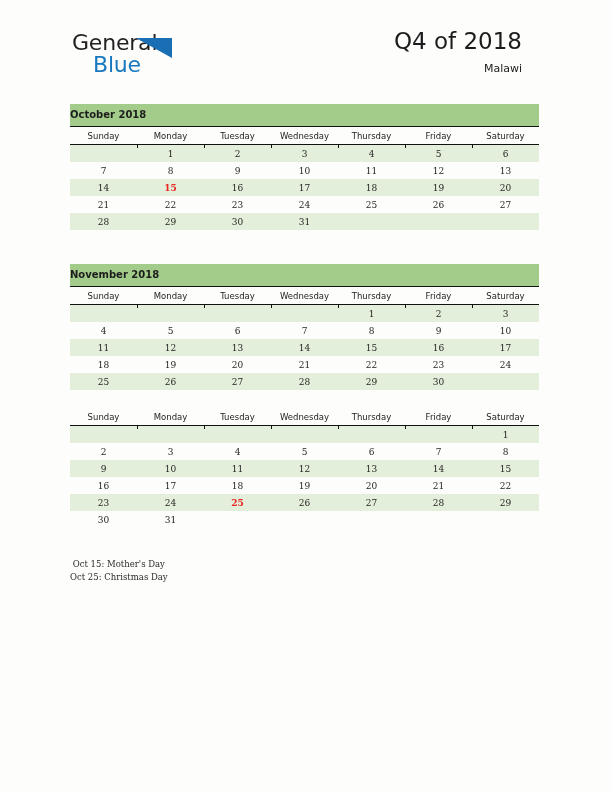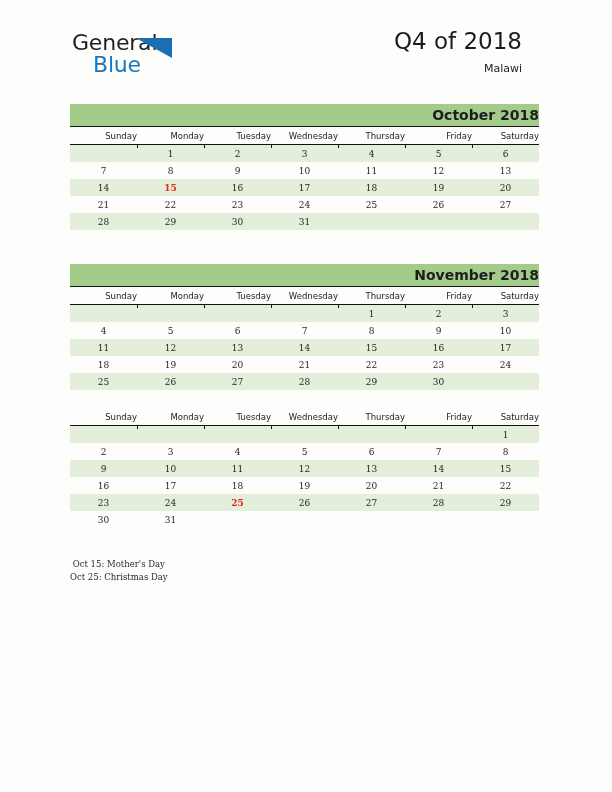--- a/index.html
+++ b/index.html
@@ -90,40 +90,40 @@
     width: 469px;
   }
   #month-0 { top: 104px; }
   #month-1 { top: 264px; }
   #month-2 { top: 408px; }
 
   .month-title {
     background: #a3cc8a;
     height: 22px;
     line-height: 22px;
-    text-align: right;
-    font-size: 14px;
+    text-align: left;
+    font-size: 10px;
     font-weight: bold;
     color: #1d1d1d;
     font-family: "DejaVu Sans", sans-serif;
     border-bottom: 1.5px solid #121212;
     box-sizing: content-box;
   }
   table.cal {
     width: 469px;
     border-collapse: collapse;
     table-layout: fixed;
   }
   table.cal th {
     height: 17px;
     font-size: 8.5px;
     font-weight: 400;
     color: #232323;
     font-family: "DejaVu Sans", sans-serif;
-    text-align: right;
+    text-align: center;
     border-bottom: 1.5px solid #121212;
     position: relative;
     padding: 0;
   }
   table.cal th .tick {
     position: absolute;
     right: -0.5px;
     bottom: -4px;
     width: 1px;
     height: 4px;

